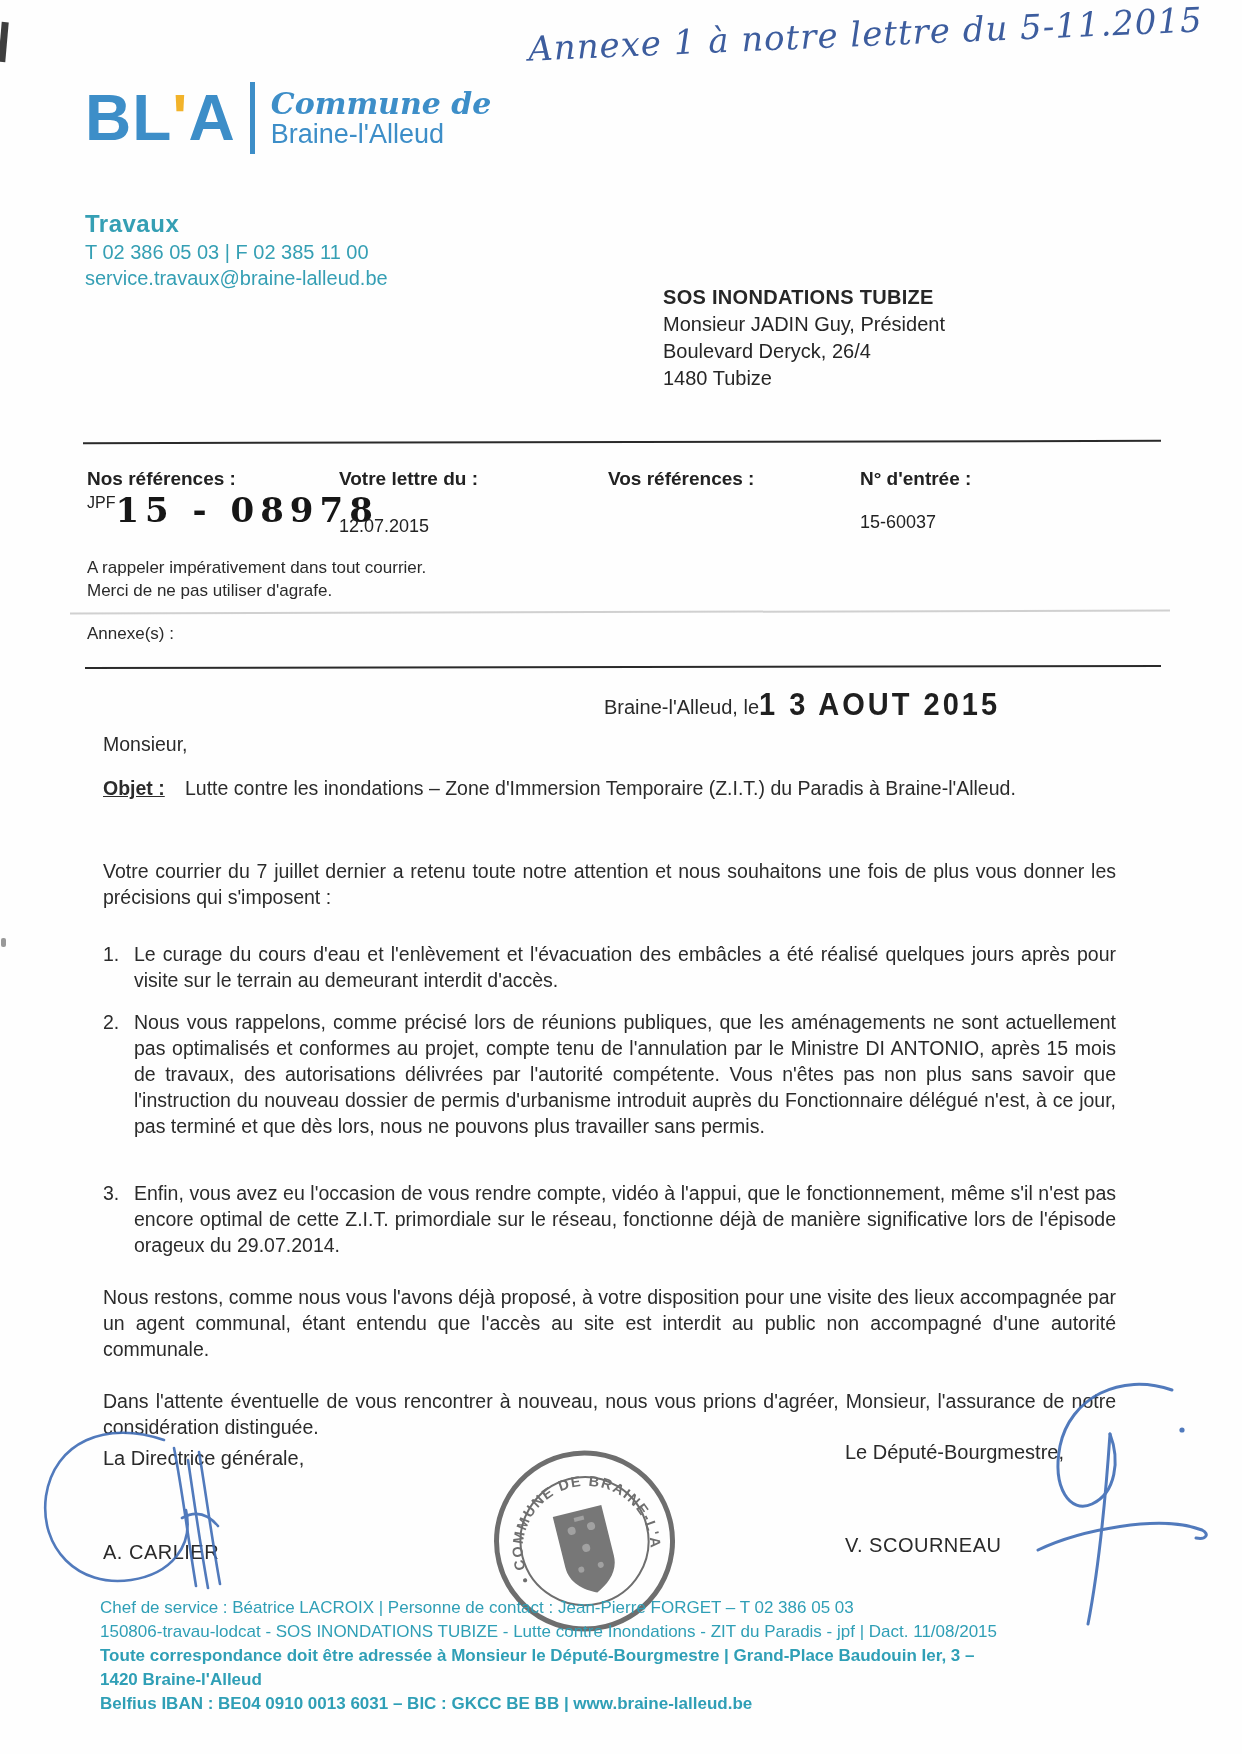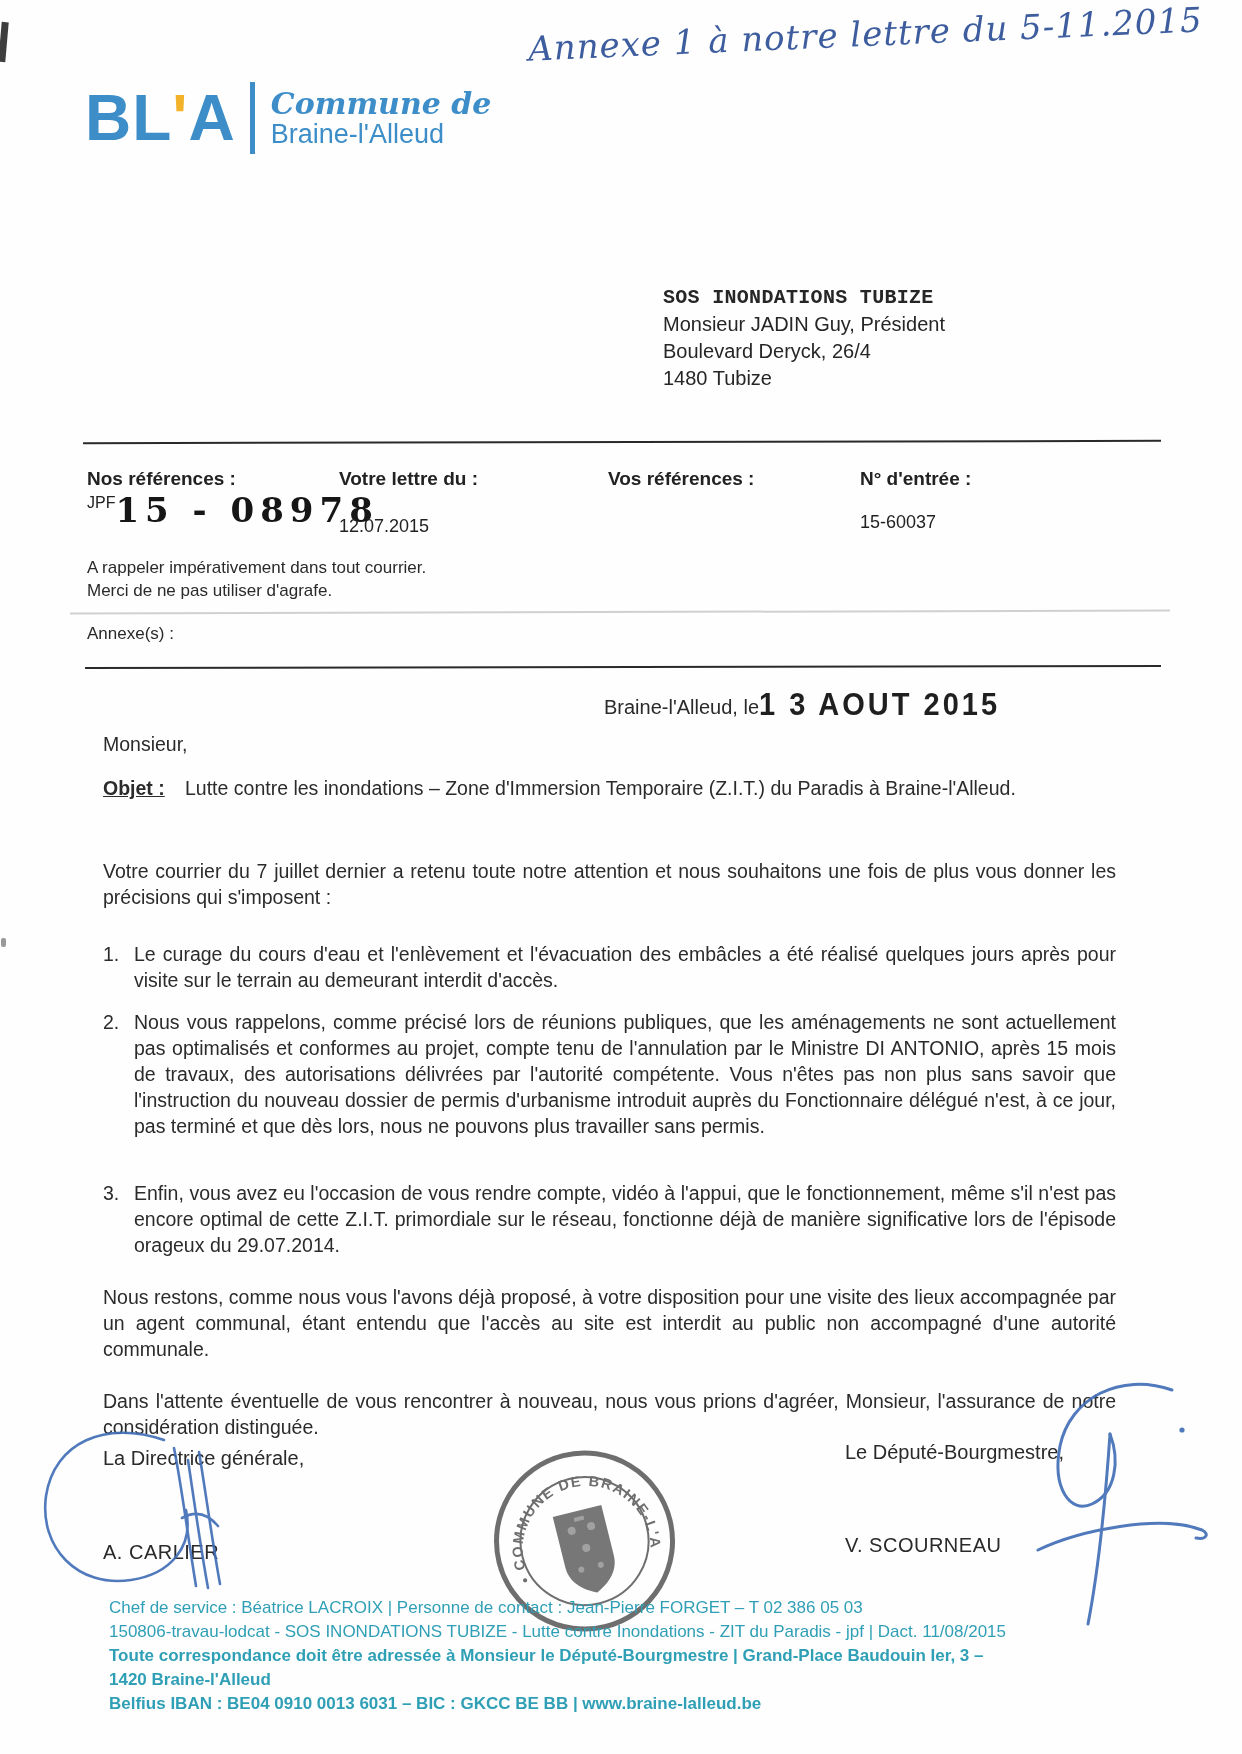--- a/index.html
+++ b/index.html
@@ -42,21 +42,21 @@
   .logo-tagline .script{font-family:"DejaVu Serif",serif;font-style:italic;font-weight:bold;font-size:30px;}
   .logo-tagline .plain{font-size:27px;}
 
   
   .dept{position:absolute;top:210px;left:85px;color:#359fb4;}
   .dept-name{font-weight:bold;font-size:24px;letter-spacing:.5px;}
   .dept-line{font-size:20px;margin-top:3px;}
 
   
   .recipient{position:absolute;top:284px;left:663px;font-size:20px;line-height:27px;color:#262626;}
-  .recipient .org{font-weight:bold;letter-spacing:.3px;font-family:Liberation Mono, monospace;}
+  .recipient .org{font-weight:bold;letter-spacing:.3px;}
 
   
   .ref-col{position:absolute;top:468px;font-size:19px;color:#222;}
   .ref-col .lbl{font-weight:bold;}
   .ref1{left:87px;}
   .ref2{left:339px;}
   .ref3{left:608px;}
   .ref4{left:860px;}
   .ref-value{margin-top:22px;font-size:18px;}
   .ref2 .ref-value{margin-top:26px;}
@@ -100,21 +100,21 @@
   .sig-title-right{top:1441px;left:845px;}
   .sig-name{position:absolute;font-size:20px;color:#2a2a2a;letter-spacing:.5px;}
   .sig-name-left{top:1541px;left:103px;}
   .sig-name-right{top:1534px;left:845px;}
   .sig-svg{position:absolute;pointer-events:none;}
   .sig-left{top:1418px;left:36px;}
   .sig-right{top:1372px;left:920px;}
   .stamp-wrap{position:absolute;top:1448px;left:492px;transform:rotate(-14deg);opacity:.82;}
 
   
-  .footer{position:absolute;top:1596px;left:109px;width:908px;color:#2f9fb6;font-size:17px;line-height:24px;}
+  .footer{position:absolute;top:1596px;left:100px;width:908px;color:#2f9fb6;font-size:17px;line-height:24px;}
   .footer .bold{font-weight:bold;}
 </style>
 </head>
 <body>
 
 <div class="page">
 
   <div class="scan-mark-left"></div>
   <div class="scan-dot"></div>
 
@@ -122,20 +122,25 @@
 
   <div class="logo">
     <div class="logo-acronym"><span>BL</span><span class="apos">'</span><span>A</span></div>
     <div class="logo-sep"></div>
     <div class="logo-tagline">
       <div class="script">Commune de</div>
       <div class="plain">Braine-l'Alleud</div>
     </div>
   </div>
 
+  <div class="dept">
+    <div class="dept-name">Travaux</div>
+    <div class="dept-line">T  02 386 05 03  |  F 02 385 11 00</div>
+    <div class="dept-line">service.travaux@braine-lalleud.be</div>
+  </div>
 
   <div class="recipient">
     <div class="org">SOS INONDATIONS TUBIZE</div>
     <div>Monsieur JADIN Guy, Président</div>
     <div>Boulevard Deryck, 26/4</div>
     <div>1480 Tubize</div>
   </div>
 
   <div class="rule rule1"></div>
 

